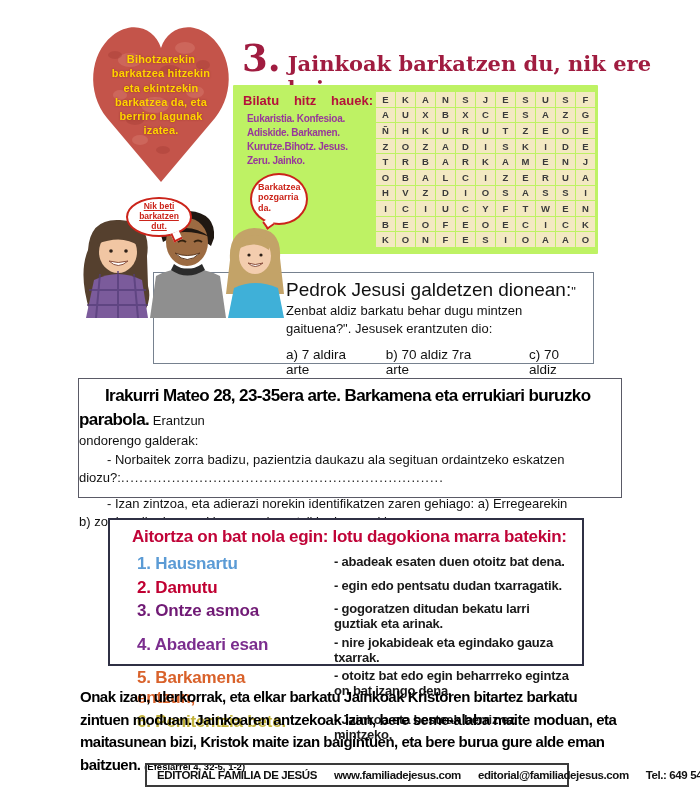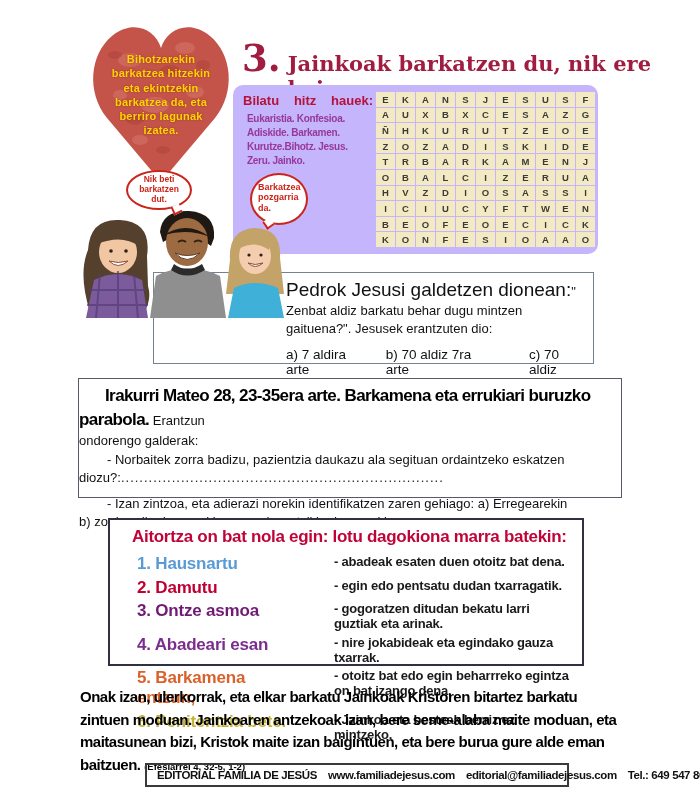--- a/index.html
+++ b/index.html
@@ -17,37 +17,37 @@
     text-shadow:0 0 2px rgba(120,20,10,.55); }
 
   
   .title { position:absolute; left:242px; top:36px; display:flex; align-items:baseline; gap:7px;
     color:#a01c40; font-family:"DejaVu Serif", serif; }
   .title .num { font-size:37px; font-weight:bold; }
   .title .rest { font-size:21px; font-weight:bold; }
 
   
   .ws-panel { position:absolute; left:233px; top:85px; width:365px; height:169px;
-    background:#c4b5fd; border-radius:10px; }
+    background:#bef264; border-radius:1px; }
   .ws-instr { position:absolute; left:10px; top:8px; width:130px; font-size:13px; font-weight:bold;
     color:#b5123a; display:flex; justify-content:space-between; }
   .ws-words { position:absolute; left:14px; top:27px; width:132px; font-size:10px; font-weight:bold;
     color:#97389b; line-height:1.4; letter-spacing:-.3px; }
   .ws-grid { position:absolute; left:143px; top:7px; display:grid;
     grid-template-columns:repeat(11,19px); grid-auto-rows:14.6px; gap:1px; }
   .ws-cell { background:#f3e9c2; color:#3b3b3b; font-size:9.5px; font-weight:600;
     display:flex; align-items:center; justify-content:center; }
 
   
   .bubble { position:absolute; background:#fff; border:2px solid #cb241a; color:#cb241a;
     font-weight:bold; z-index:6; }
   .bubble .tail { position:absolute; width:9px; height:9px; background:#fff;
     border-right:2px solid #cb241a; border-bottom:2px solid #cb241a; transform:rotate(45deg); }
-  .bubble1 { left:126px; top:170px; width:66px; height:40px; border-radius:50%;
-    font-size:8.5px; text-align:center; display:flex; align-items:center; justify-content:center; line-height:1.15; }
+  .bubble1 { left:126px; top:197px; width:66px; height:40px; border-radius:50%;
+    font-size:8.5px; text-align:center; display:flex; align-items:center; justify-content:center; line-height:1.15;text-decoration:underline; }
   .bubble1 .tail { left:44px; top:33px; transform:rotate(65deg); }
   .bubble2 { left:250px; top:173px; width:58px; height:52px; border-radius:50%;
     font-size:9px; line-height:1.15; padding:7px 0 0 6px; }
   .bubble2 .tail { left:12px; top:44px; transform:rotate(55deg); }
 
   
   .kids { position:absolute; left:72px; top:208px; width:235px; height:110px; z-index:4; }
 
   
   .qbox { position:absolute; left:153px; top:272px; width:441px; height:92px;
@@ -77,21 +77,21 @@
   .c-step { font-size:17px; font-weight:bold; letter-spacing:-.2px; }
   .c-match { font-size:13px; font-weight:600; color:#1a1a1a; letter-spacing:-.2px;margin-left:32px; }
 
   
   .closing { position:absolute; left:80px; top:686px; width:548px; font-size:15px; font-weight:bold;
     letter-spacing:-.5px; color:#000; line-height:1.5; }
   .closing .cite { font-size:9.5px; letter-spacing:0; }
 
   
   .footer { position:absolute; left:145px; top:763px; width:424px; height:24px;
-    border:2px solid #3a3a3a; display:flex; align-items:center; gap:11px; padding:0 10px;
+    border:2px solid #3a3a3a; display:flex; align-items:center; gap:17px; padding:0 10px;
     font-size:11.5px; font-weight:bold; letter-spacing:-.4px; color:#111; white-space:nowrap; }
 </style>
 </head>
 <body>
 
 <div class="page">
 
   <div class="heart-wrap">
     <svg viewBox="0 0 152 180">
       <path d="M76 172 L22 108 C1 82 5 44 27 26 C48 9 70 19 76 38 C82 19 104 9 125 26 C147 44 151 82 130 108 Z" fill="#c4544a"></path>

